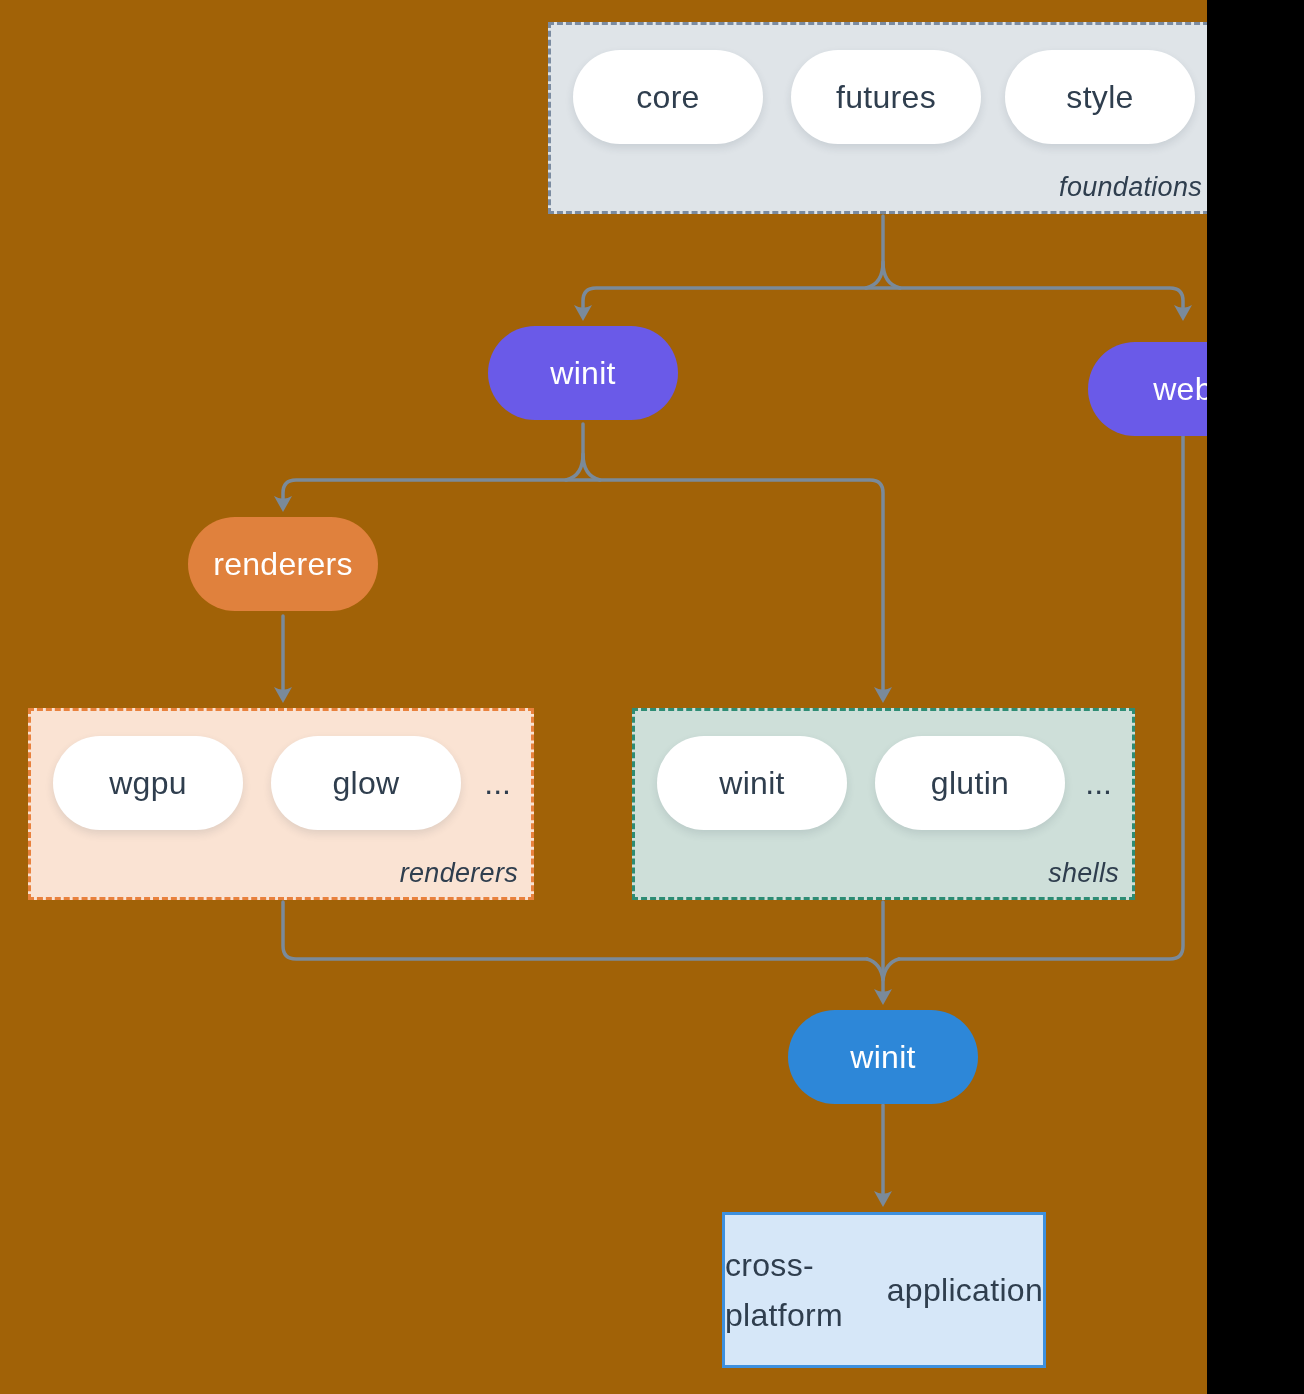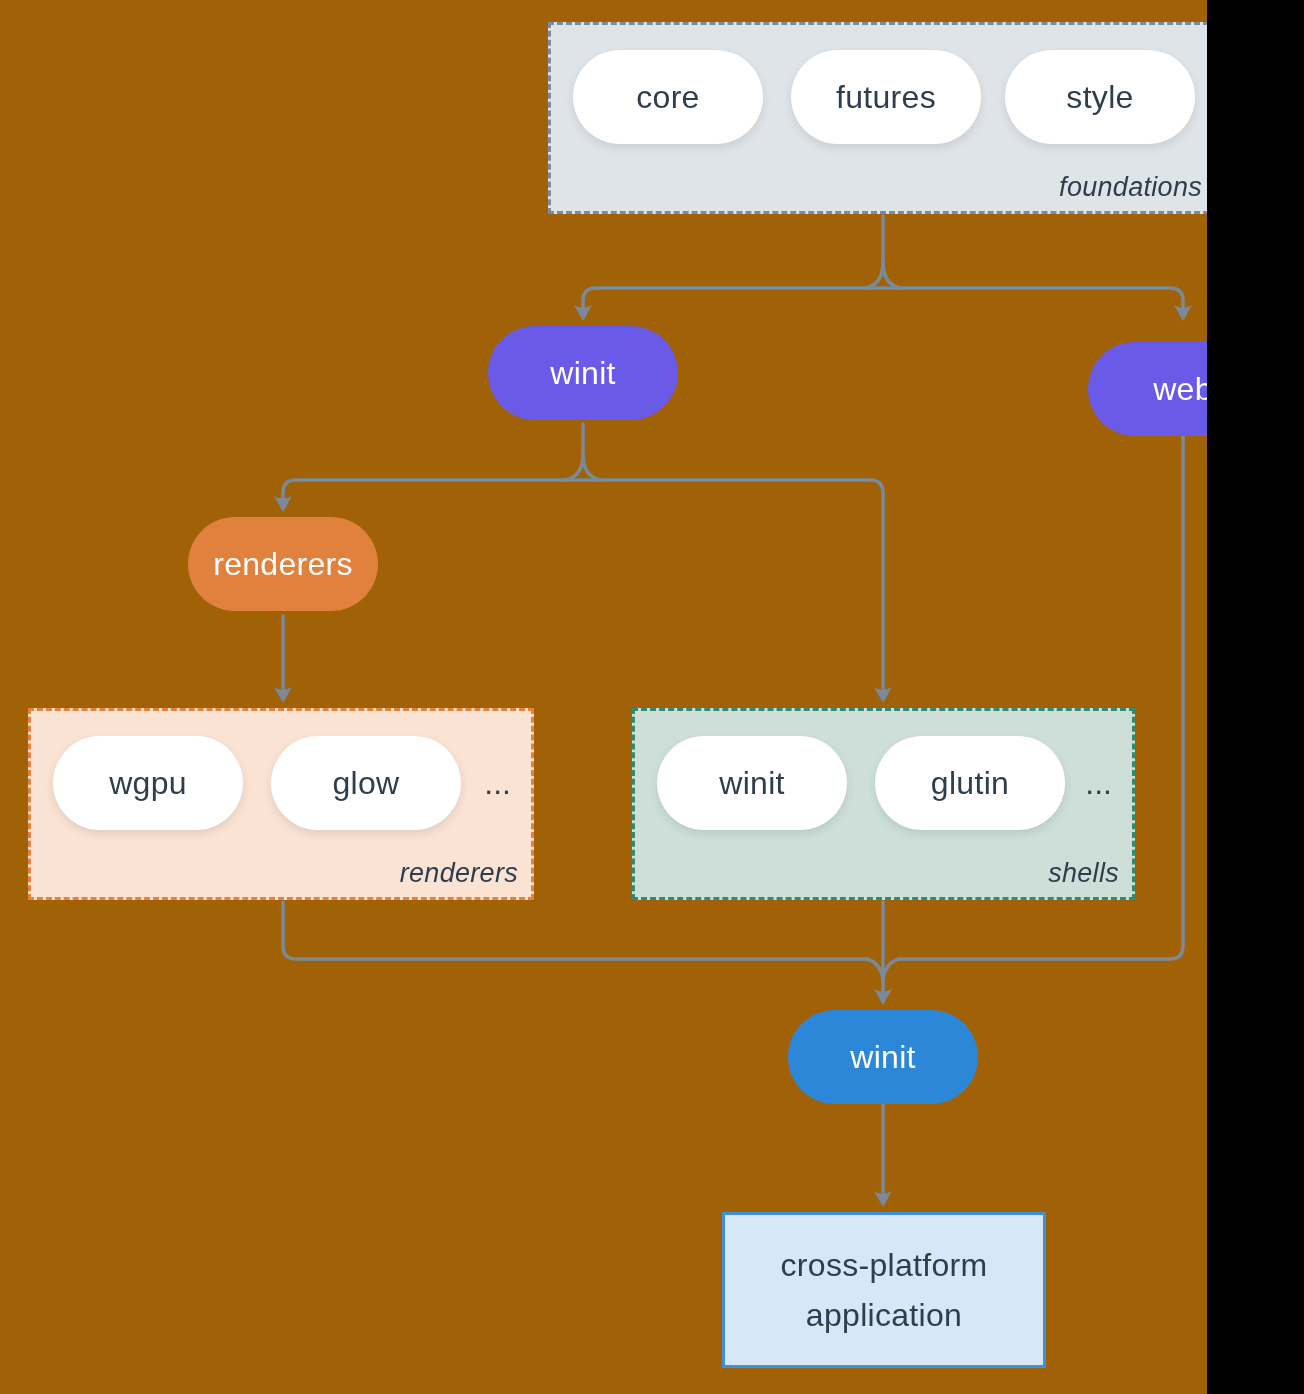--- a/index.html
+++ b/index.html
@@ -54,21 +54,21 @@
 
   
   .node-native{left:488px;top:326px;}
   .node-web{left:1088px;top:342px;}
   .node-graphics{left:188px;top:517px;}
   .node-iced{left:788px;top:1010px;}
 
   .appbox{
     position:absolute;left:722px;top:1212px;width:324px;height:156px;
     background:#D6E7F8;border:3px solid #3E90DE;box-sizing:border-box;
-    display:flex;flex-direction:column;align-items:center;justify-content:center;
+    display:flex;align-items:center;justify-content:center;
     font-size:32px;line-height:50px;color:#2F3E4E;letter-spacing:.3px;
   }
 </style>
 </head>
 <body>
 
 <div id="canvas">
 
   <svg id="edges" viewBox="0 0 1304 1394" xmlns="http://www.w3.org/2000/svg">
 

